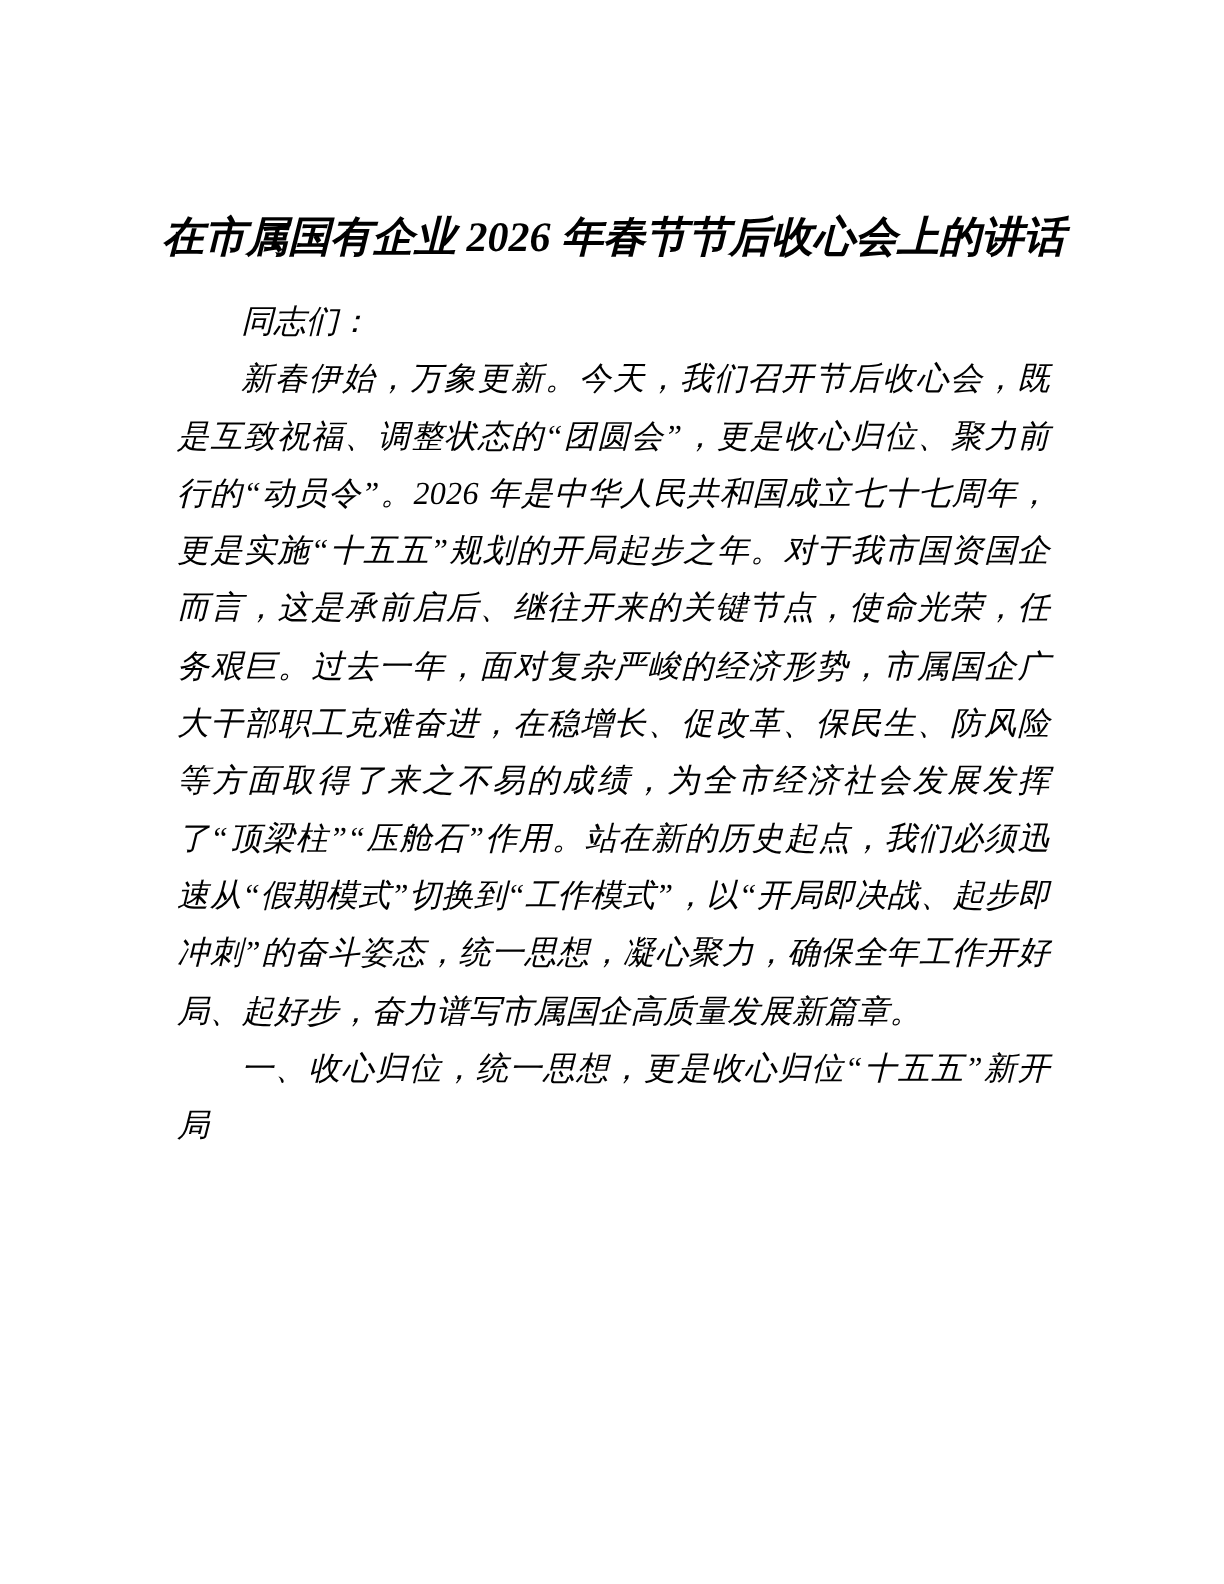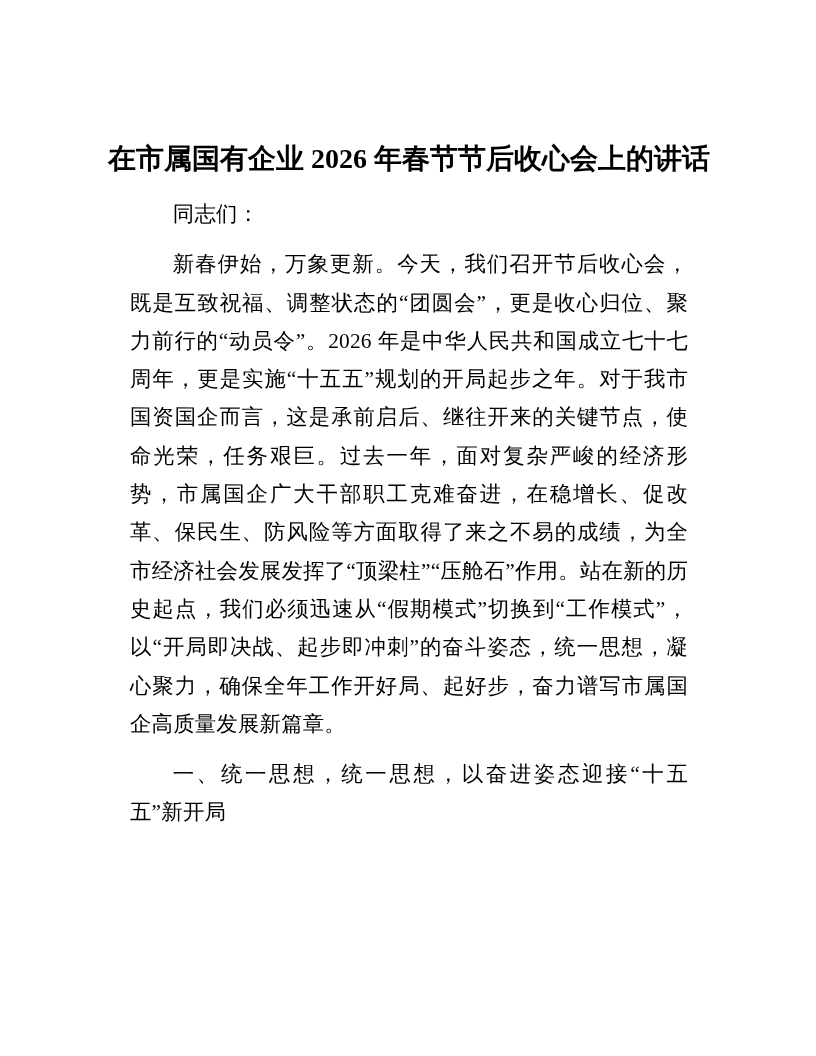--- a/index.html
+++ b/index.html
@@ -10,45 +10,46 @@
   .page {
     position: relative;
     width: 816px;
     height: 1056px;
     background: #ffffff;
     color: #000000;
     font-family: "Liberation Serif", "DejaVu Serif", serif;
     box-sizing: border-box;
     padding: 142px 116px 0 118px;
     overflow: hidden;
+    font-style: italic;
   }
   .title {
     font-size: 28px;
     line-height: 34px;
     font-weight: 700;
     text-align: center;
     margin: 0 -10px 19px -10px;
     letter-spacing: 0;
   }
   .para {
     font-size: 21.4px;
     line-height: 38.3px;
-    margin: 12px;
+    margin: 0;
     text-align: justify;
     text-justify: inter-character;
     text-indent: 2em;
     word-break: break-all;
     letter-spacing: 0.2px;
   }
 </style>
 </head>
 <body>
 
 <div class="page">
   <h1 class="title">在市属国有企业 2026 年春节节后收心会上的讲话</h1>
 
   <p class="para">同志们：</p>
 
   <p class="para">新春伊始，万象更新。今天，我们召开节后收心会，既是互致祝福、调整状态的“团圆会”，更是收心归位、聚力前行的“动员令”。2026 年是中华人民共和国成立七十七周年，更是实施“十五五”规划的开局起步之年。对于我市国资国企而言，这是承前启后、继往开来的关键节点，使命光荣，任务艰巨。过去一年，面对复杂严峻的经济形势，市属国企广大干部职工克难奋进，在稳增长、促改革、保民生、防风险等方面取得了来之不易的成绩，为全市经济社会发展发挥了“顶梁柱”“压舱石”作用。站在新的历史起点，我们必须迅速从“假期模式”切换到“工作模式”，以“开局即决战、起步即冲刺”的奋斗姿态，统一思想，凝心聚力，确保全年工作开好局、起好步，奋力谱写市属国企高质量发展新篇章。</p>
 
-  <p class="para">一、统一思想，统一思想，以奋进姿态迎接“十五五”新开局</p>
+  <p class="para">一、收心归位，统一思想，更是收心归位“十五五”新开局</p>
 
 </div>
 
 </body></html>

